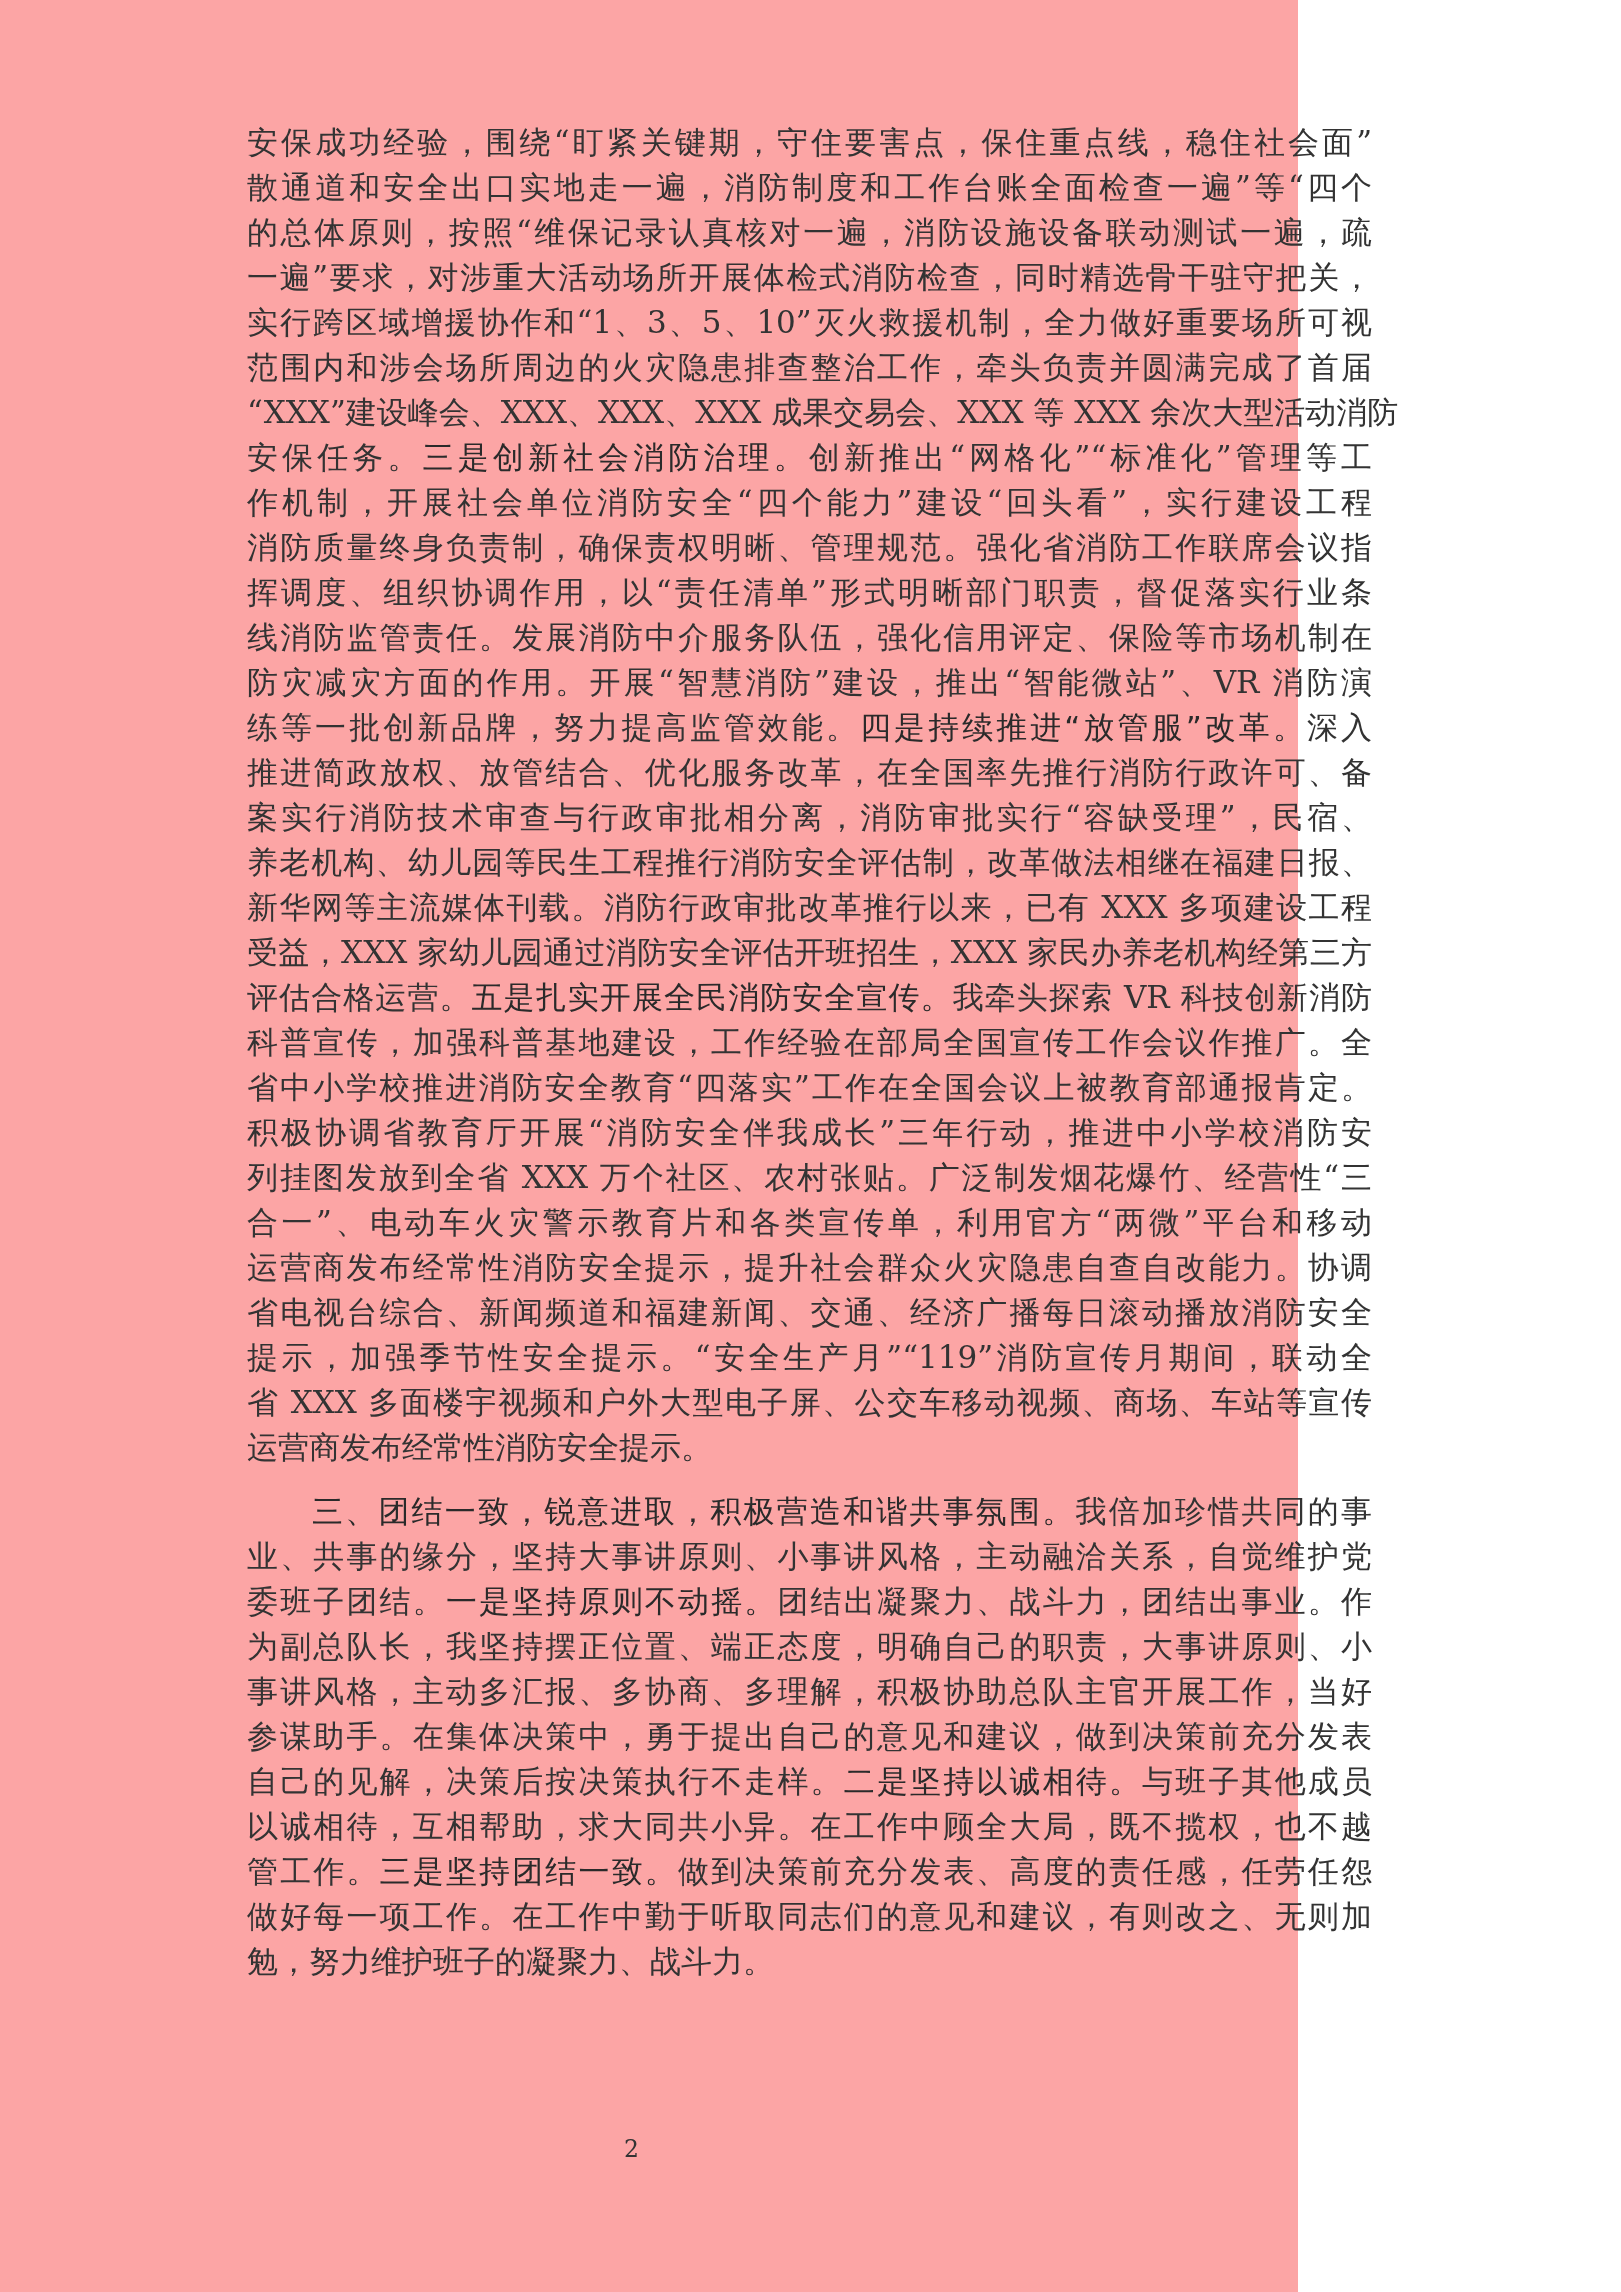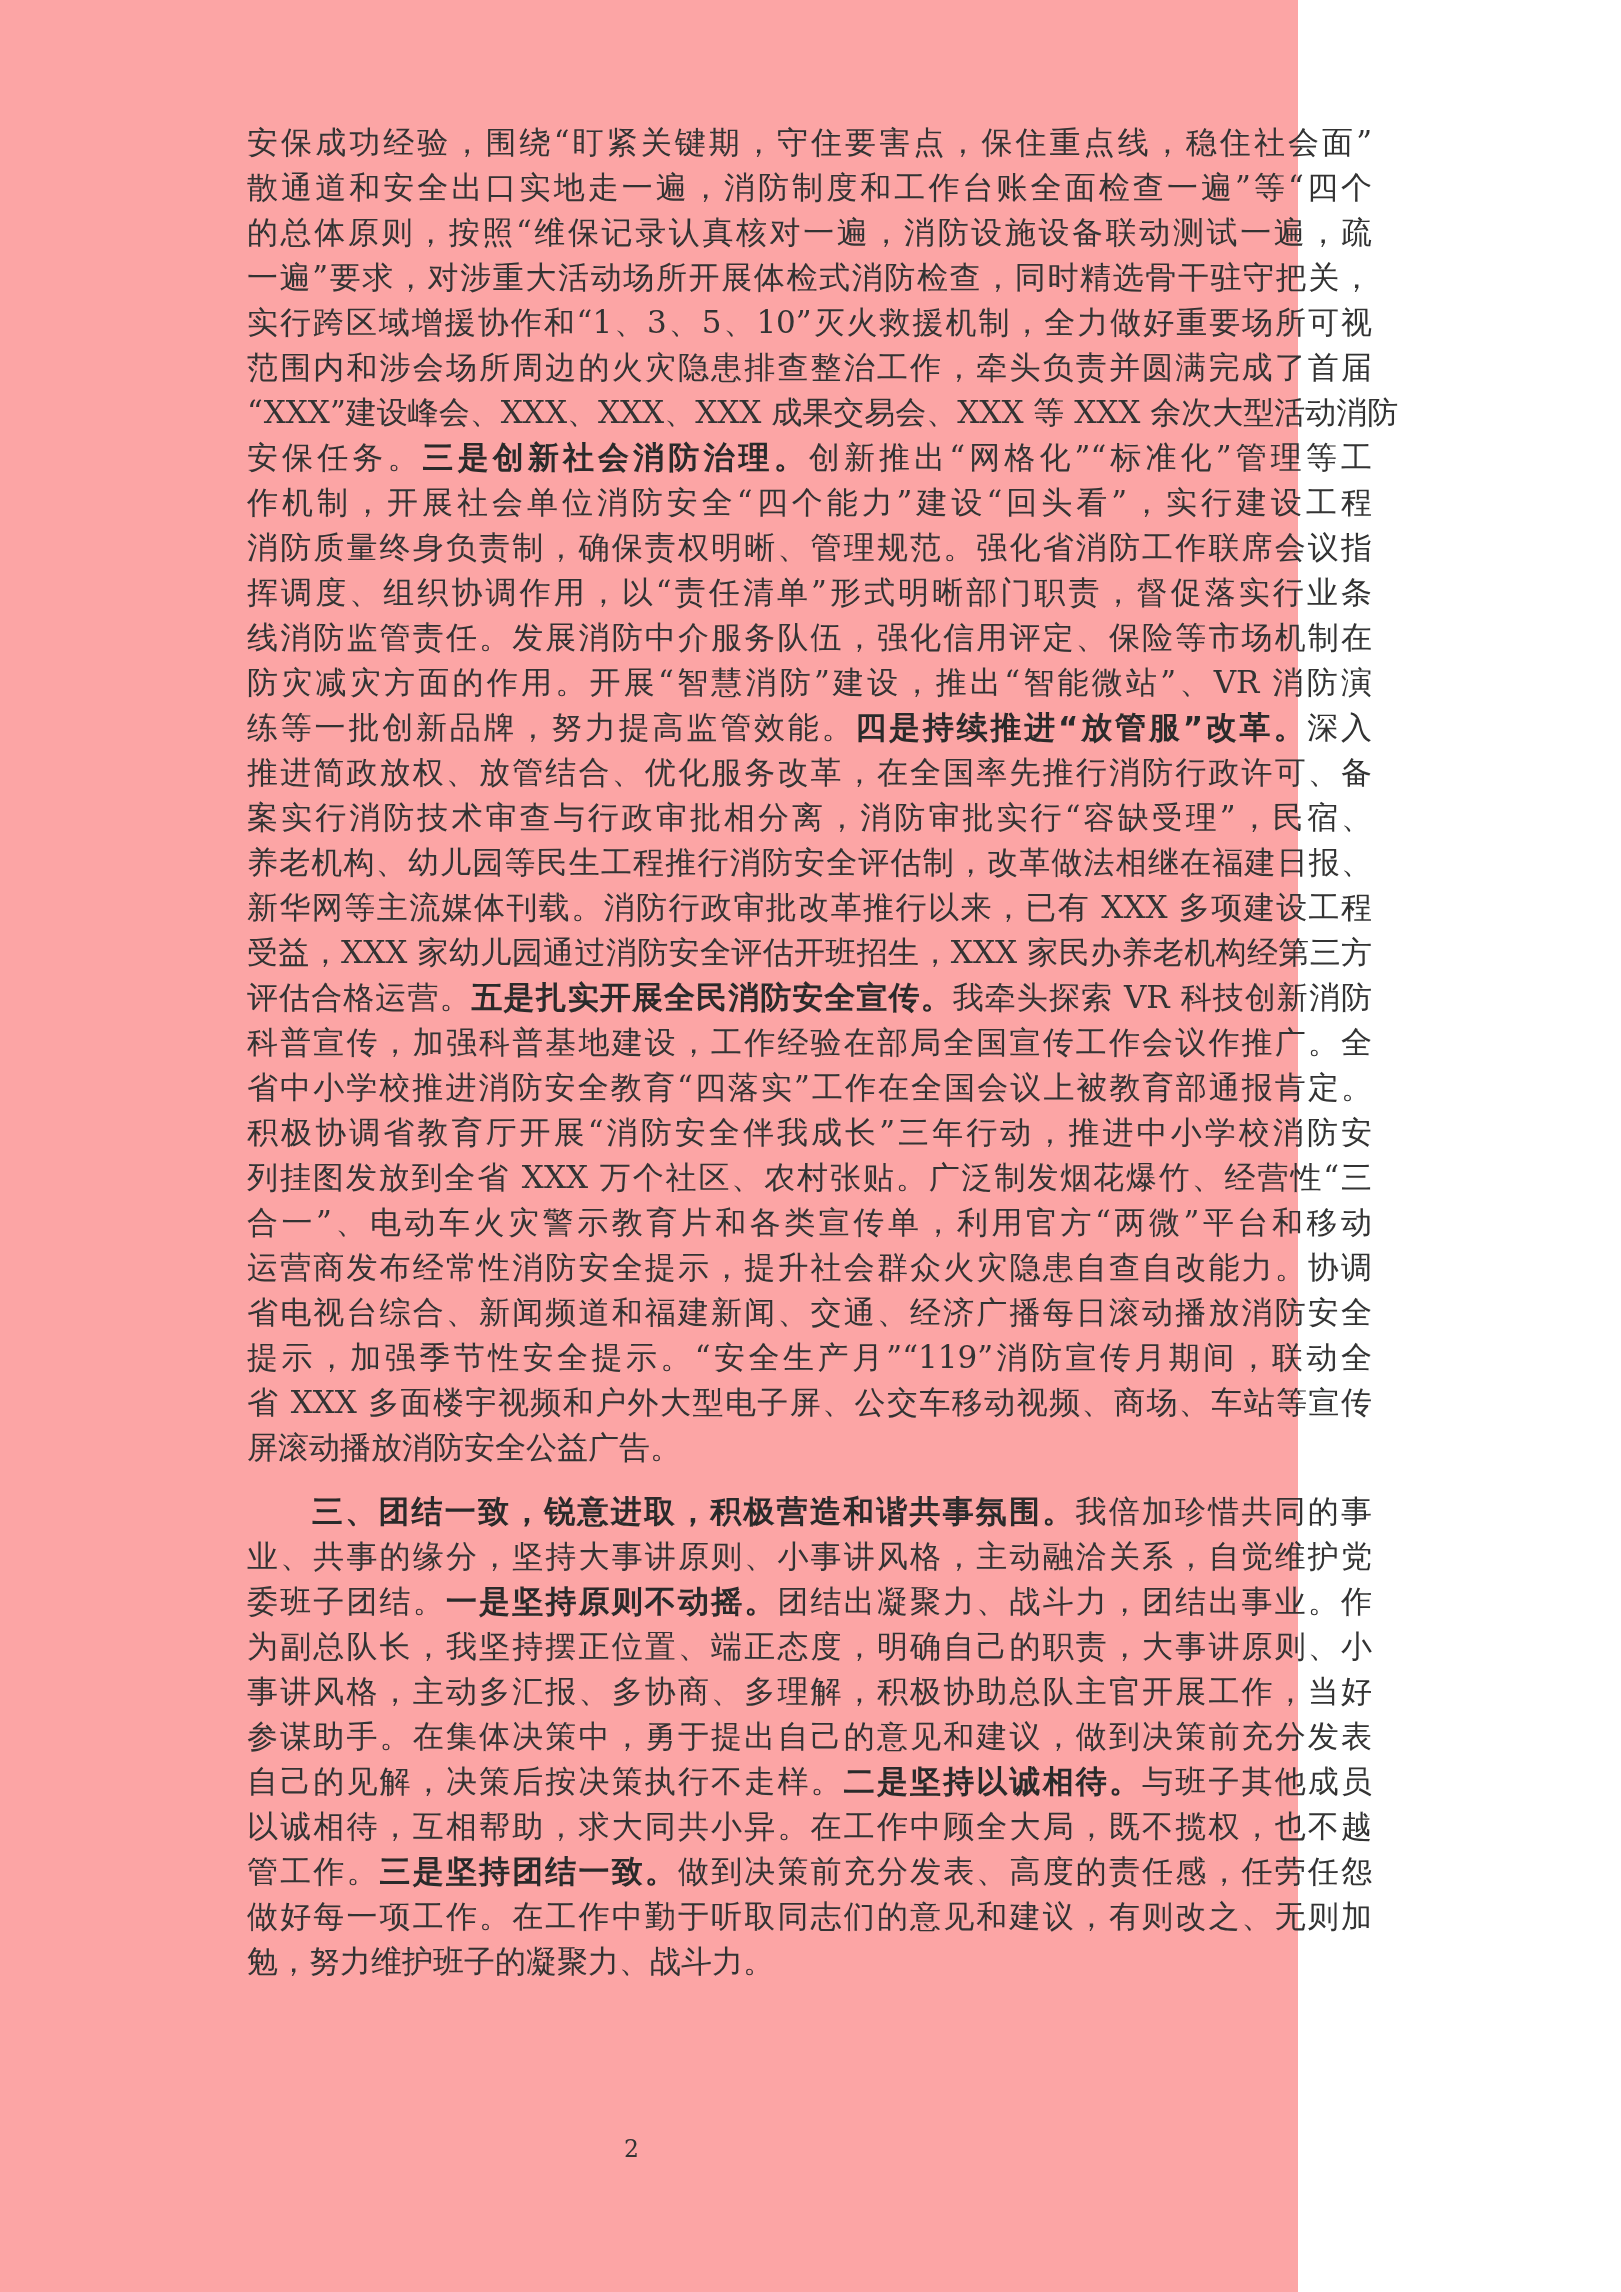--- a/index.html
+++ b/index.html
@@ -50,21 +50,21 @@
     }
     .line.last {
       text-align: left;
       text-align-last: left;
     }
     .line.indent {
       padding-left: 65px;
     }
     .seg-bold {
       font-family: "DejaVu Sans", "Liberation Sans", sans-serif;
-      font-weight: bold;
+      font-weight: normal;
       color: #2a2a2a;
     }
     .seg-normal {
       font-weight: normal;
     }
     .page-number {
       position: absolute;
       left: 617px;
       top: 2135px;
       width: 29px;
@@ -102,21 +102,21 @@
         <div class="line"><span class="seg-normal">评估合格运营。</span><span class="seg-bold">五是扎实开展全民消防安全宣传。</span><span class="seg-normal">我牵头探索 VR 科技创新消防</span></div>
         <div class="line"><span class="seg-normal">科普宣传，加强科普基地建设，工作经验在部局全国宣传工作会议作推广。全</span></div>
         <div class="line"><span class="seg-normal">省中小学校推进消防安全教育“四落实”工作在全国会议上被教育部通报肯定。</span></div>
         <div class="line"><span class="seg-normal">积极协调省教育厅开展“消防安全伴我成长”三年行动，推进中小学校消防安</span></div>
         <div class="line"><span class="seg-normal">列挂图发放到全省 XXX 万个社区、农村张贴。广泛制发烟花爆竹、经营性“三</span></div>
         <div class="line"><span class="seg-normal">合一”、电动车火灾警示教育片和各类宣传单，利用官方“两微”平台和移动</span></div>
         <div class="line"><span class="seg-normal">运营商发布经常性消防安全提示，提升社会群众火灾隐患自查自改能力。协调</span></div>
         <div class="line"><span class="seg-normal">省电视台综合、新闻频道和福建新闻、交通、经济广播每日滚动播放消防安全</span></div>
         <div class="line"><span class="seg-normal">提示，加强季节性安全提示。“安全生产月”“119”消防宣传月期间，联动全</span></div>
         <div class="line"><span class="seg-normal">省 XXX 多面楼宇视频和户外大型电子屏、公交车移动视频、商场、车站等宣传</span></div>
-        <div class="line last"><span class="seg-normal">屏滚动播放消防安全公益广告。</span></div>
+        <div class="line last"><span class="seg-normal">运营商发布经常性消防安全提示。</span></div>
       </div>
       <div class="paragraph">
         <div class="line indent"><span class="seg-bold">三、团结一致，锐意进取，积极营造和谐共事氛围。</span><span class="seg-normal">我倍加珍惜共同的事</span></div>
         <div class="line"><span class="seg-normal">业、共事的缘分，坚持大事讲原则、小事讲风格，主动融洽关系，自觉维护党</span></div>
         <div class="line"><span class="seg-normal">委班子团结。</span><span class="seg-bold">一是坚持原则不动摇。</span><span class="seg-normal">团结出凝聚力、战斗力，团结出事业。作</span></div>
         <div class="line"><span class="seg-normal">为副总队长，我坚持摆正位置、端正态度，明确自己的职责，大事讲原则、小</span></div>
         <div class="line"><span class="seg-normal">事讲风格，主动多汇报、多协商、多理解，积极协助总队主官开展工作，当好</span></div>
         <div class="line"><span class="seg-normal">参谋助手。在集体决策中，勇于提出自己的意见和建议，做到决策前充分发表</span></div>
         <div class="line"><span class="seg-normal">自己的见解，决策后按决策执行不走样。</span><span class="seg-bold">二是坚持以诚相待。</span><span class="seg-normal">与班子其他成员</span></div>
         <div class="line"><span class="seg-normal">以诚相待，互相帮助，求大同共小异。在工作中顾全大局，既不揽权，也不越</span></div>

